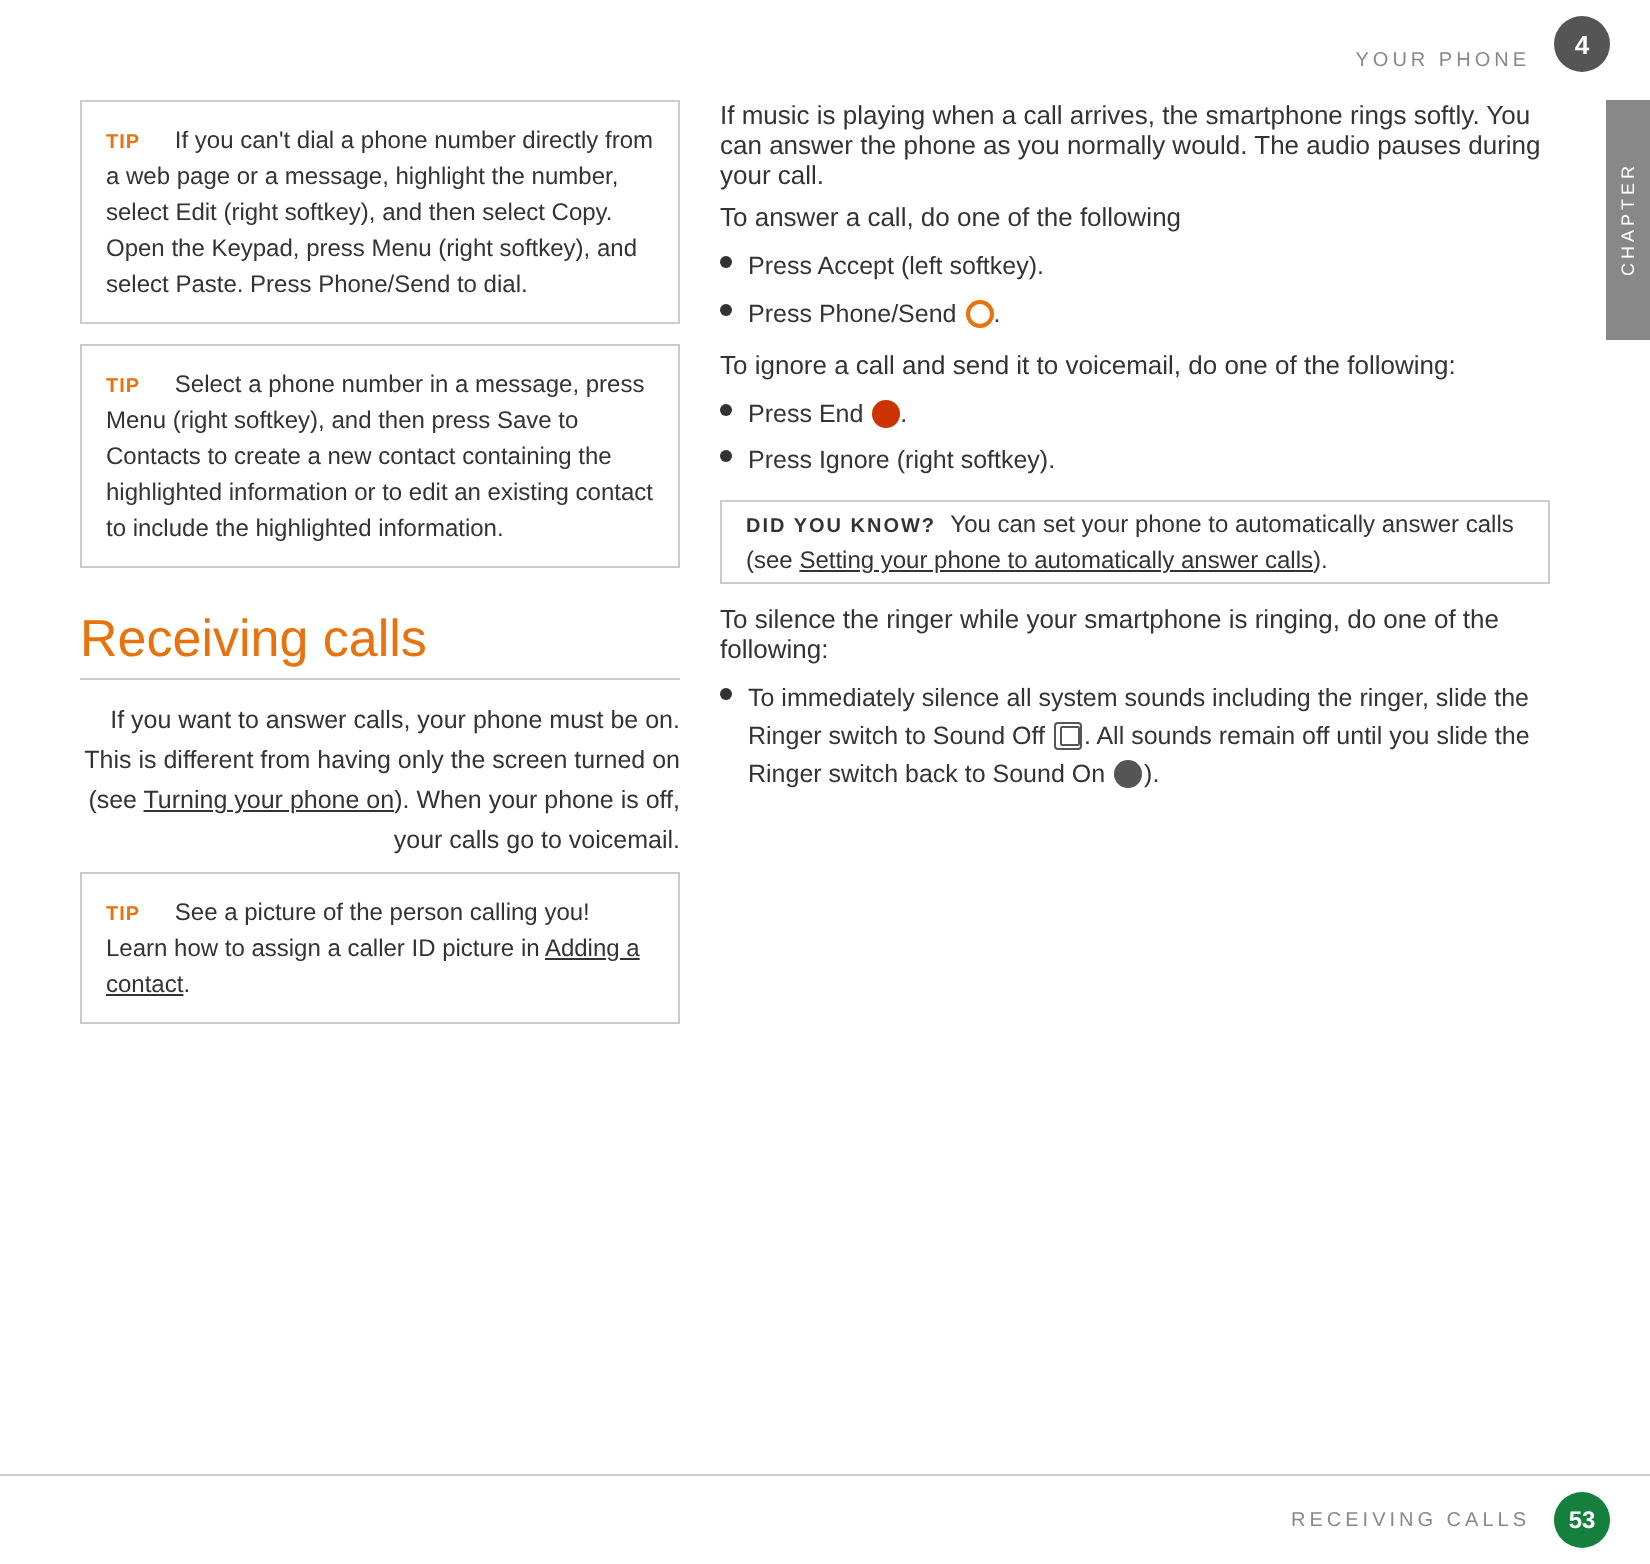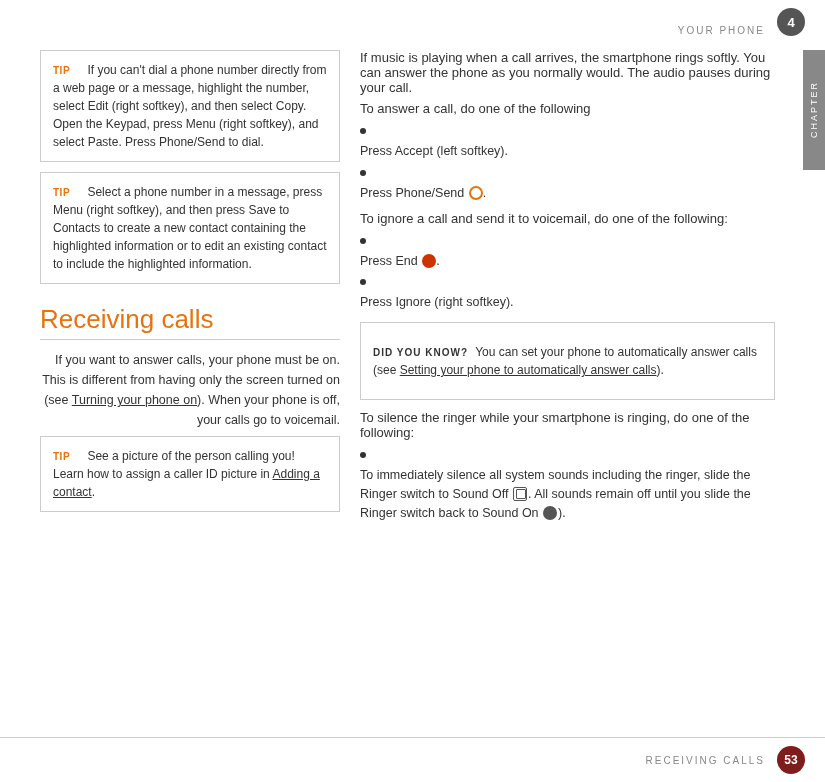--- a/index.html
+++ b/index.html
@@ -139,21 +139,20 @@
       margin: 8px 0;
     }
 
     .bullet-list li {
       display: flex;
       align-items: flex-start;
       gap: 8px;
       margin-bottom: 5px;
       font-size: 12.5px;
       line-height: 1.5;
-      flex-direction: column;
     }
 
     .bullet-dot {
       margin-top: 4px;
       flex-shrink: 0;
       width: 6px;
       height: 6px;
       background: #333;
       border-radius: 50%;
     }
@@ -176,21 +175,21 @@
       height: 14px;
       background: #cc3300;
       border-radius: 50%;
       vertical-align: middle;
       margin-left: 1px;
     }
 
     
     .did-you-know-box {
       border: 1px solid #ccc;
-      padding: 20px 12px;
+      padding: 2px 12px;
       margin: 10px 0;
       font-size: 12px;
       line-height: 1.5;
       color: #333;
     }
 
     .dyk-label {
       color: #333;
       font-size: 10px;
       font-weight: bold;
@@ -251,21 +250,21 @@
       font-size: 10px;
       letter-spacing: 2px;
       color: #888;
       text-transform: uppercase;
       margin-right: 12px;
     }
 
     .footer-badge {
       width: 28px;
       height: 28px;
-      background: #7f1d1d;
+      background: #15803d;
       border-radius: 50%;
       display: flex;
       align-items: center;
       justify-content: center;
       color: white;
       font-size: 12px;
       font-weight: bold;
     }
 
     p { margin-bottom: 6px; }

